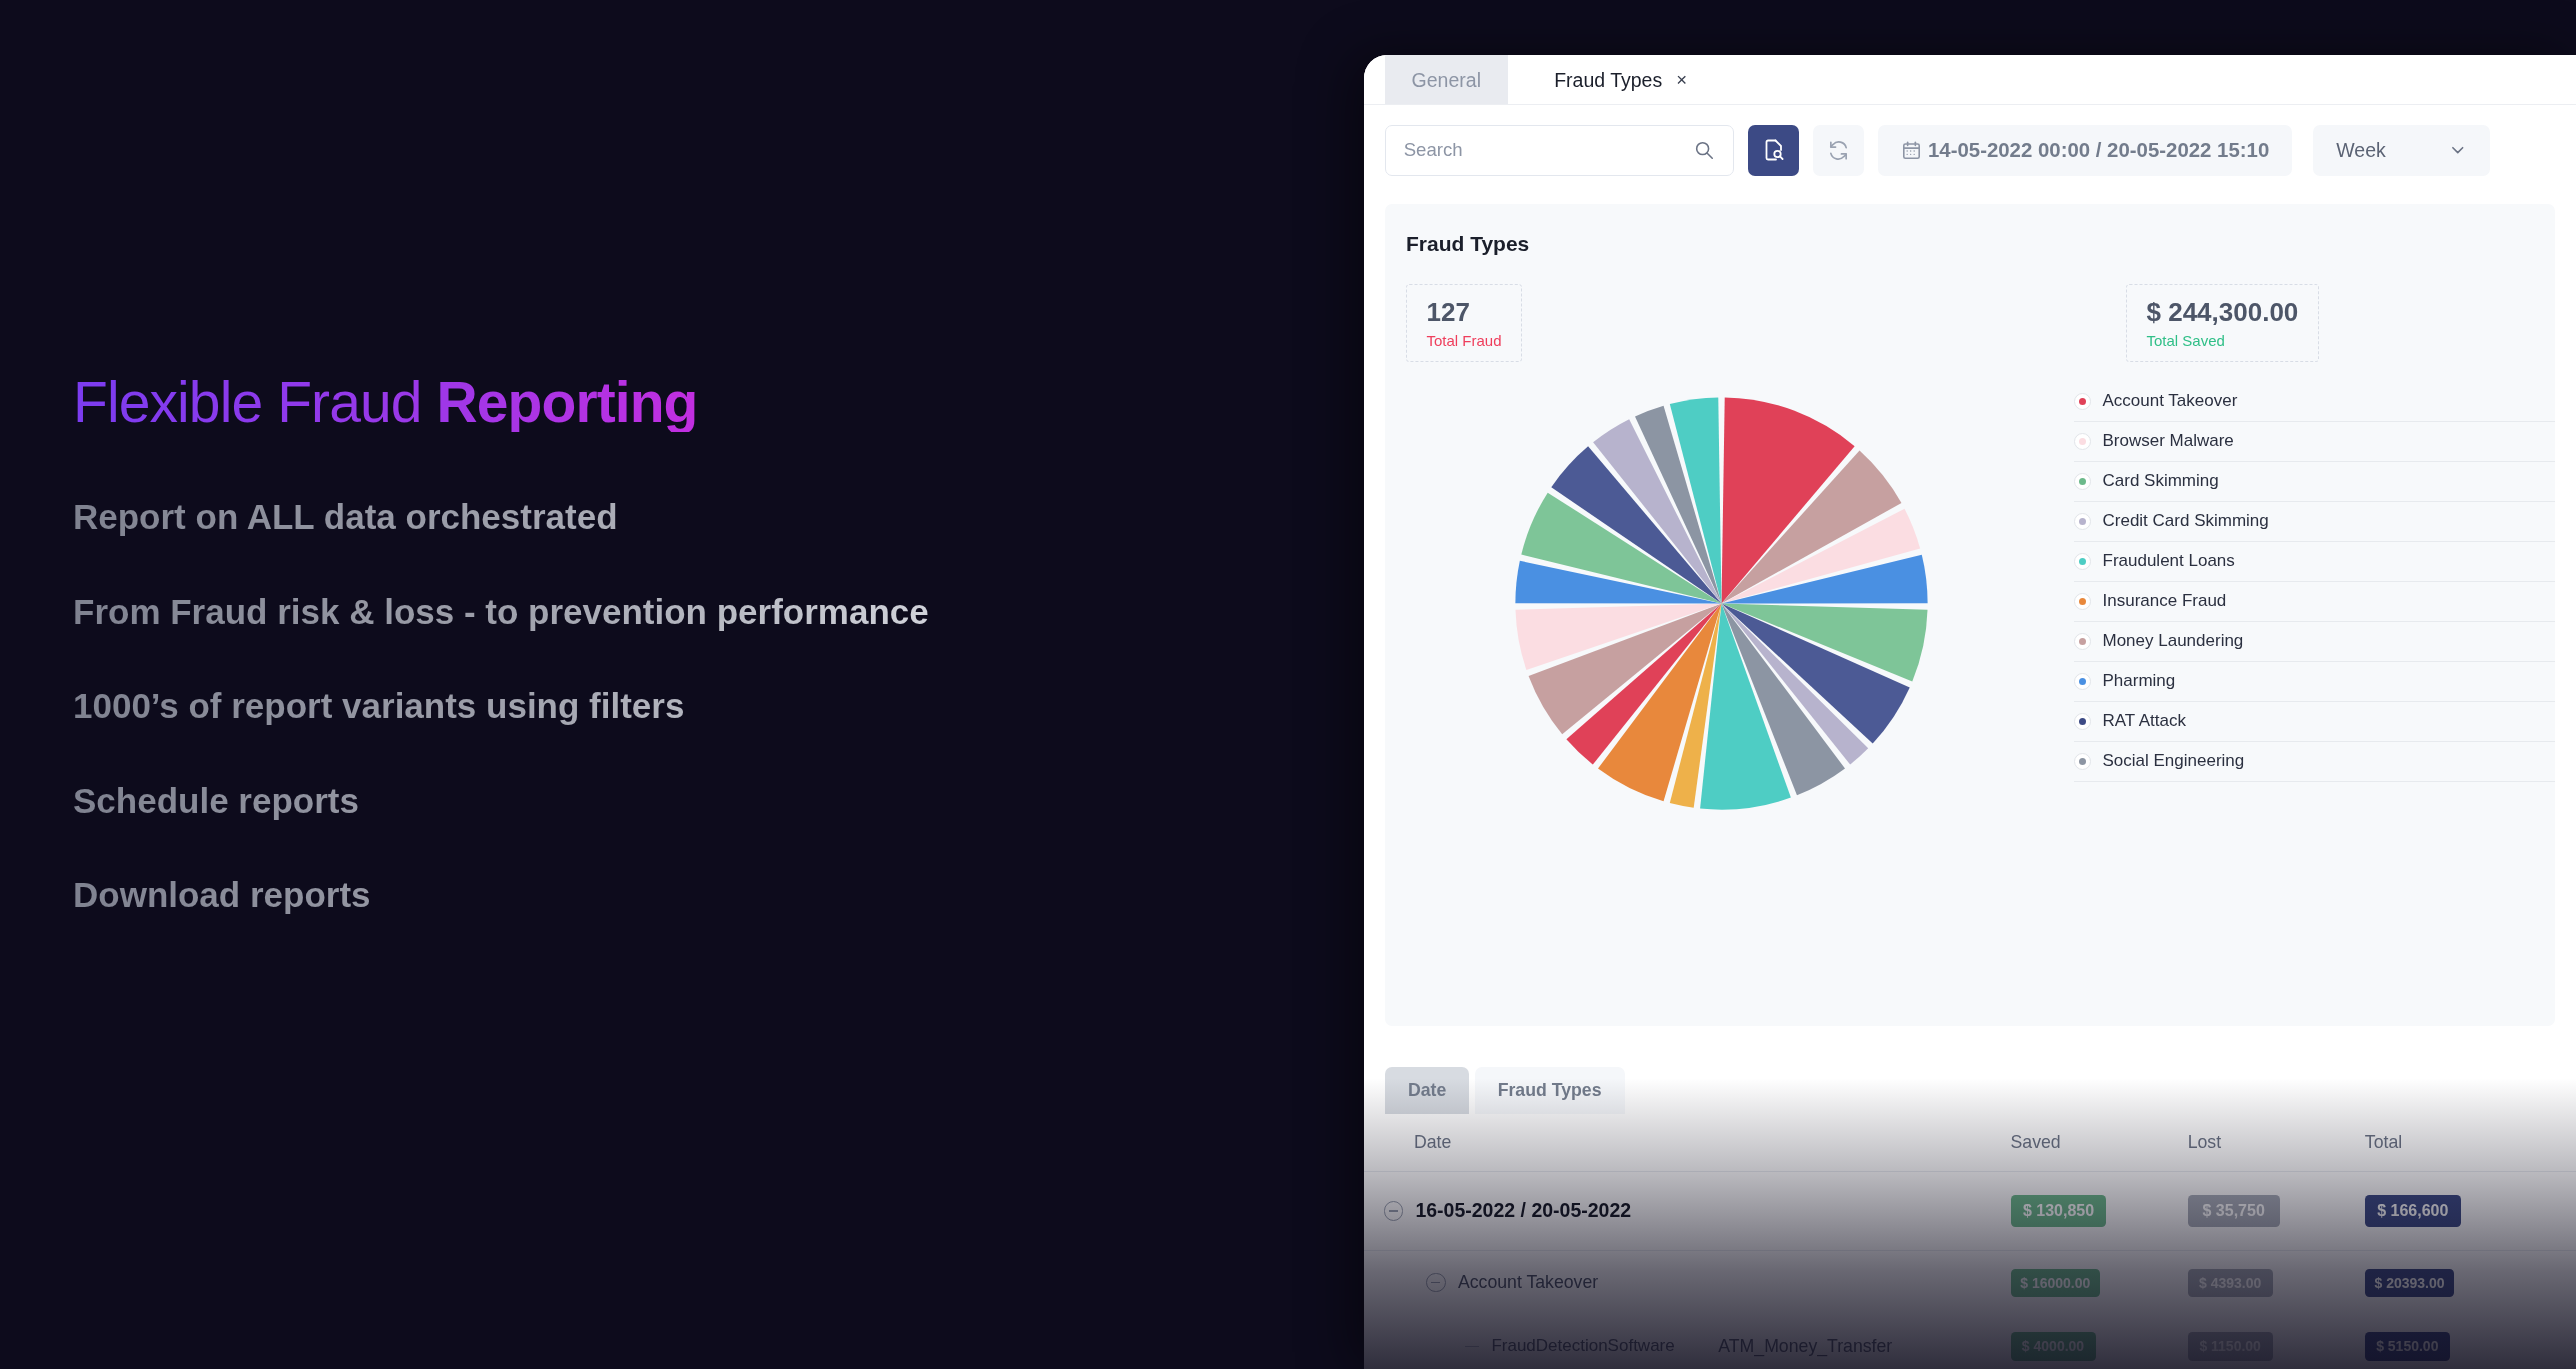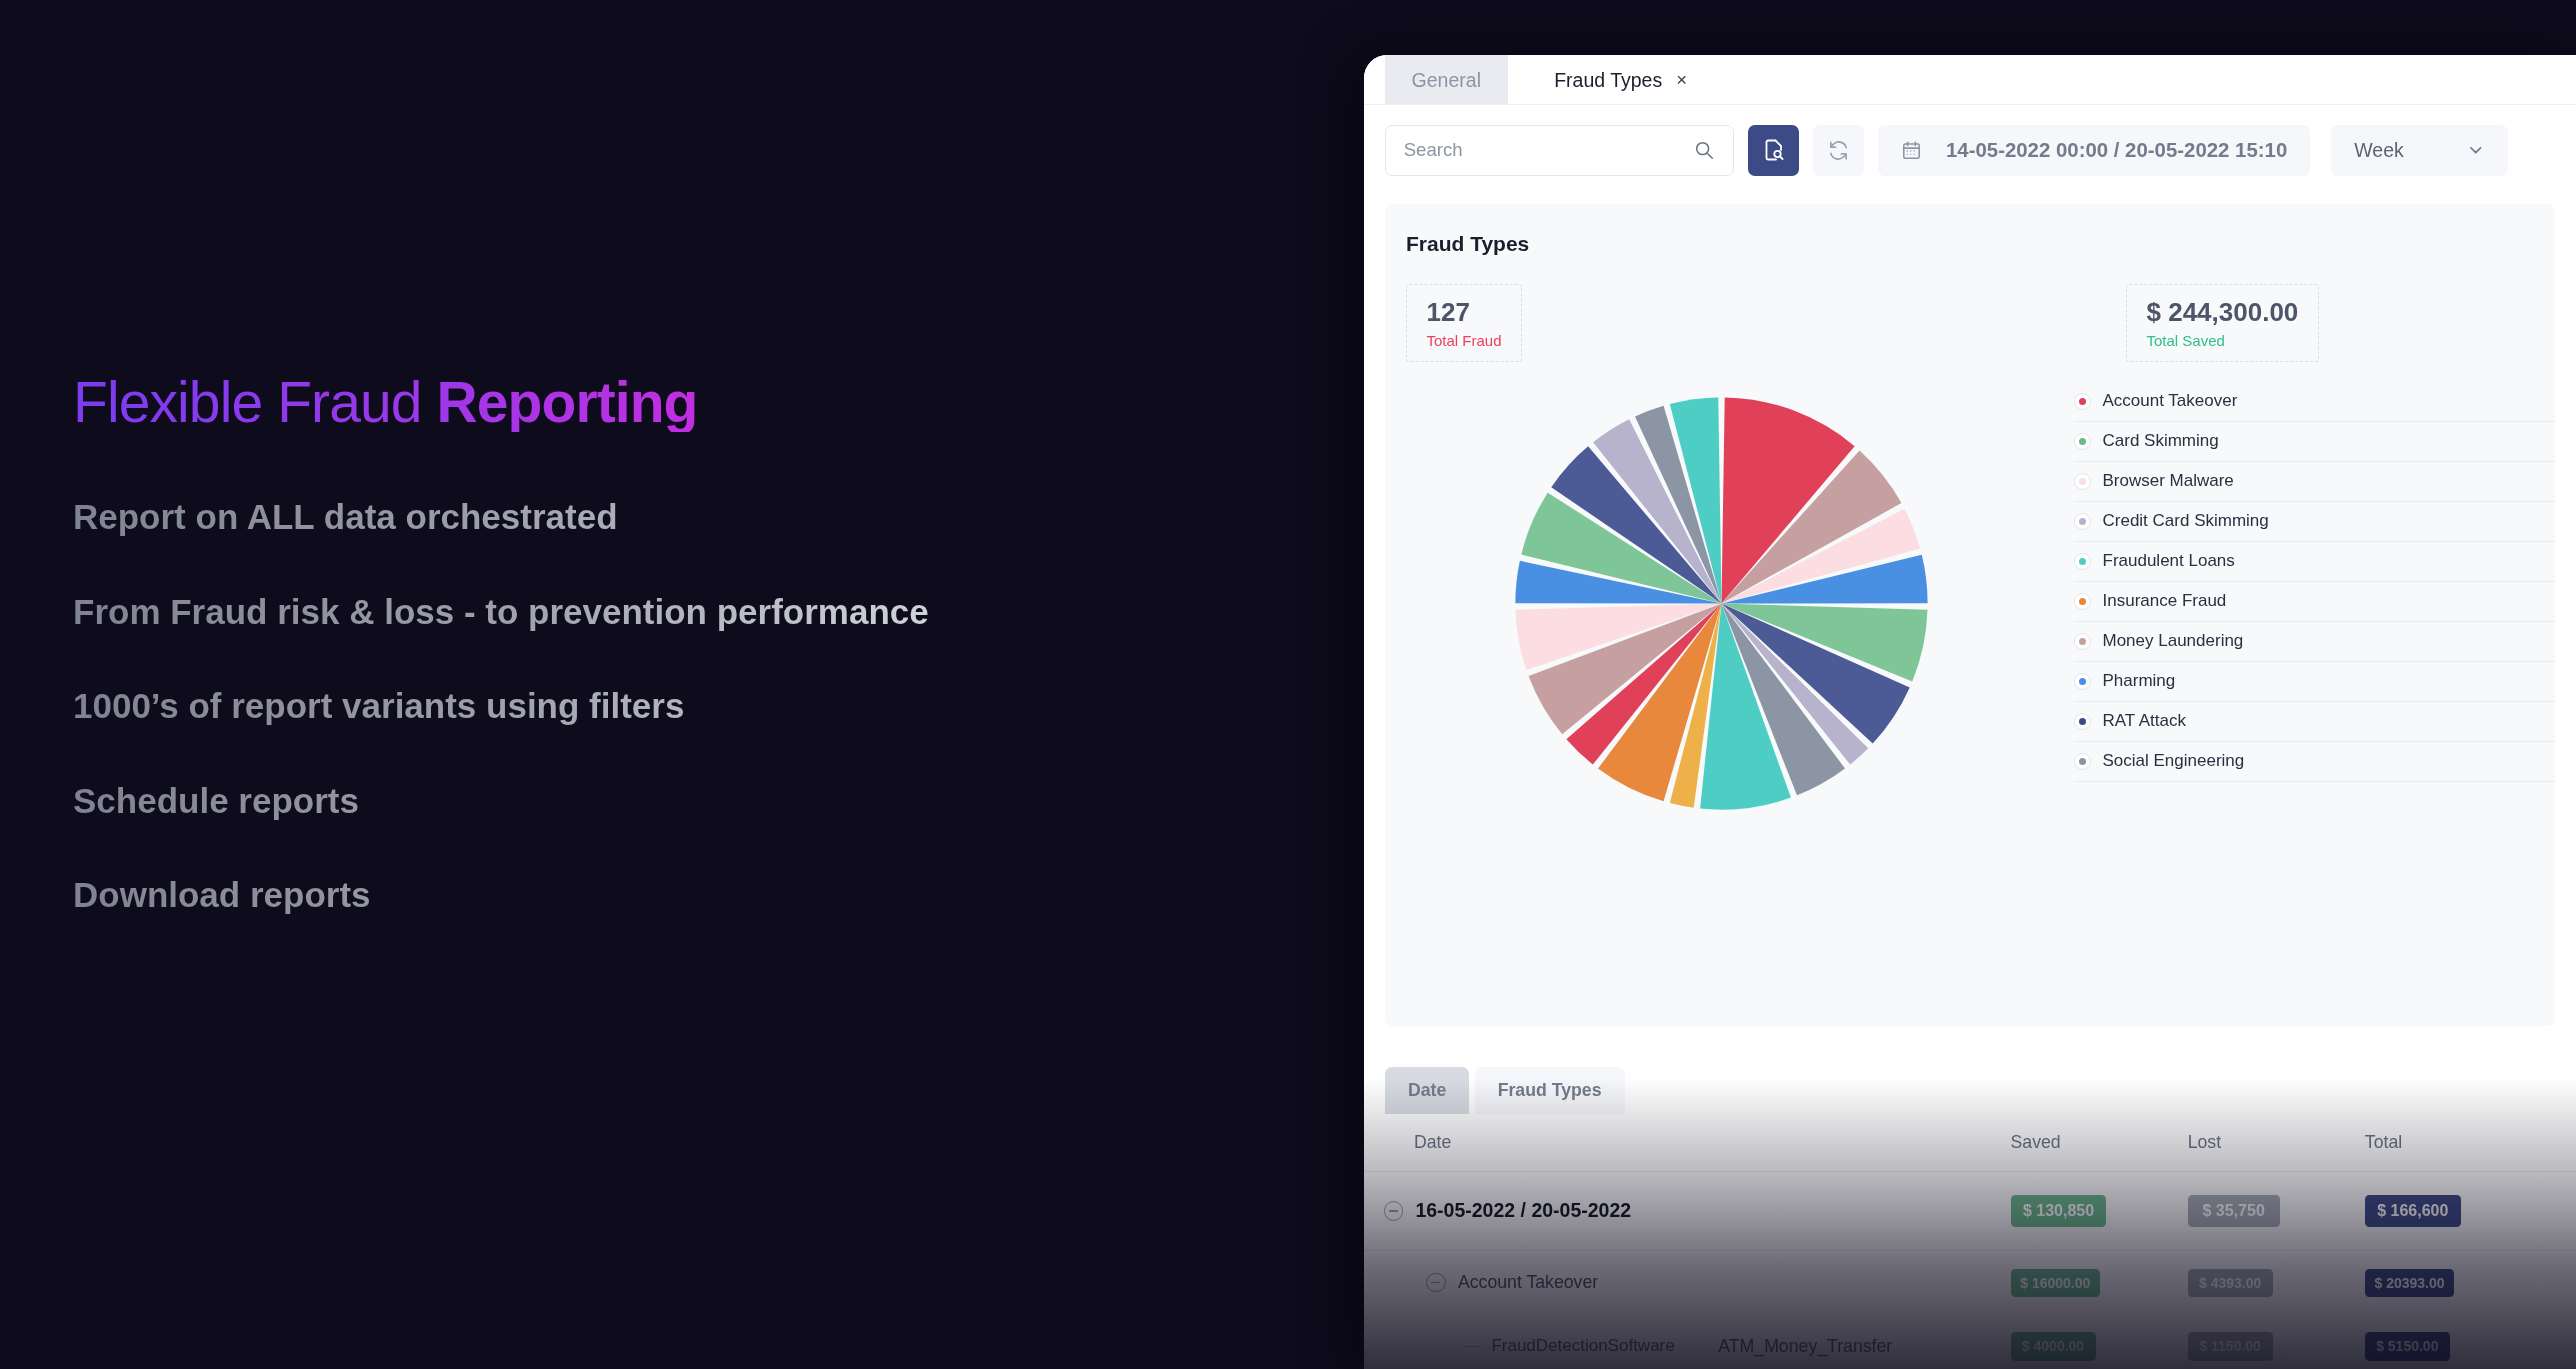--- a/index.html
+++ b/index.html
@@ -147,21 +147,21 @@
   }
   .tool-btn.primary { background: #3c4a85; }
   .tool-btn.ghost { background: #f5f7fa; }
 
   .daterange {
     height: 51px;
     background: #f5f7fa;
     border-radius: 7px;
     display: flex;
     align-items: center;
-    gap: 24px;
+    gap: 6px;
     padding: 0 23px;
     font-size: 20.4px;
     font-weight: 700;
     color: #737c8c;
     cursor: pointer;
     white-space: nowrap;
   }
 
   .period-select {
     height: 51px;
@@ -497,29 +497,29 @@
         </div>
         <div class="legend" id="legend">
             <div class="legend-item">
               <span class="legend-dot">
                 <i style="background: rgb(224, 65, 88);"></i>
               </span>
               <span>Account Takeover</span>
             </div>
             <div class="legend-item">
               <span class="legend-dot">
+                <i style="background: rgb(251, 221, 226);"></i>
+              </span>
+              <span>Browser Malware</span>
+            </div>
+            <div class="legend-item">
+              <span class="legend-dot">
                 <i style="background: rgb(108, 185, 139);"></i>
               </span>
               <span>Card Skimming</span>
-            </div>
-            <div class="legend-item">
-              <span class="legend-dot">
-                <i style="background: rgb(251, 221, 226);"></i>
-              </span>
-              <span>Browser Malware</span>
             </div>
             <div class="legend-item">
               <span class="legend-dot">
                 <i style="background: rgb(183, 179, 205);"></i>
               </span>
               <span>Credit Card Skimming</span>
             </div>
             <div class="legend-item">
               <span class="legend-dot">
                 <i style="background: rgb(78, 205, 196);"></i>

